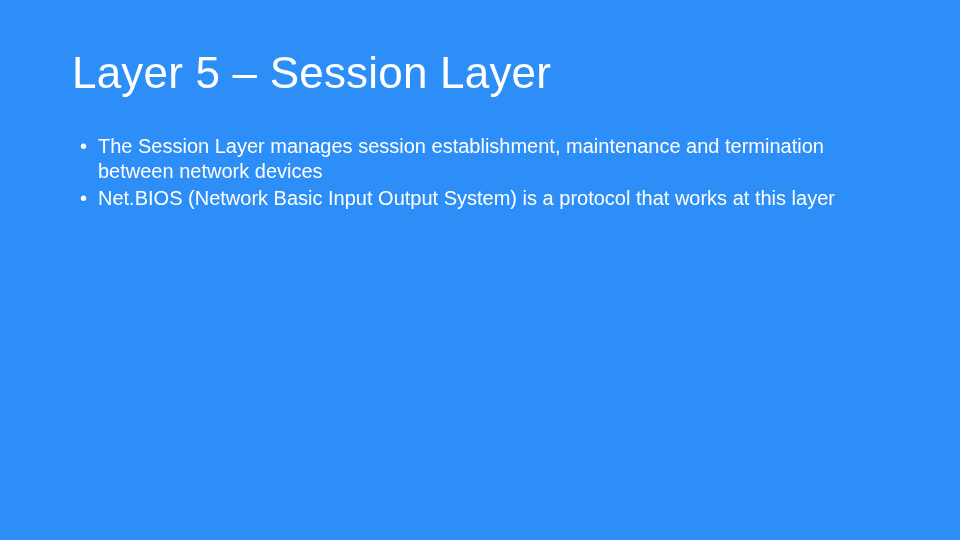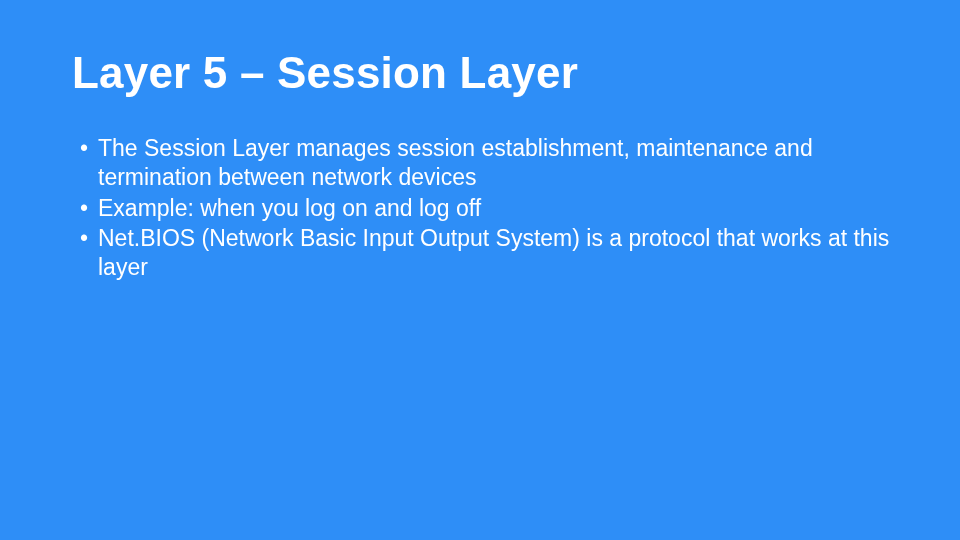--- a/index.html
+++ b/index.html
@@ -11,45 +11,44 @@
       width: 960px;
       height: 540px;
       background-color: #2e8ef7;
       font-family: 'Segoe UI Light', 'Segoe UI', -apple-system, Helvetica, Arial, sans-serif;
       color: #ffffff;
       overflow: hidden;
       padding: 48px 64px 48px 72px;
     }
     .slide-title {
       font-size: 44px;
-      font-weight: 700;
+      font-weight: 400;
       margin-bottom: 36px;
       letter-spacing: 0.2px;
     }
     .bullet-list {
       list-style: none;
       padding-left: 8px;
     }
     .bullet-item {
-      font-size: 23px;
+      font-size: 20px;
       font-weight: 300;
       line-height: 1.25;
       position: relative;
       padding-left: 18px;
       margin-bottom: 2px;
     }
     .bullet-item::before {
       content: "•";
       position: absolute;
       left: 0;
       top: 0;
     }
   </style>
 </head>
 <body>
 
 <h1 class="slide-title">Layer 5 – Session Layer</h1>
 
 <ul class="bullet-list">
   <li class="bullet-item">The Session Layer manages session establishment, maintenance and termination between network devices</li>
-  <li class="bullet-item">Example: when you log on and log off</li>
   <li class="bullet-item">Net.BIOS (Network Basic Input Output System) is a protocol that works at this layer</li>
 </ul>
 
 </body></html>

